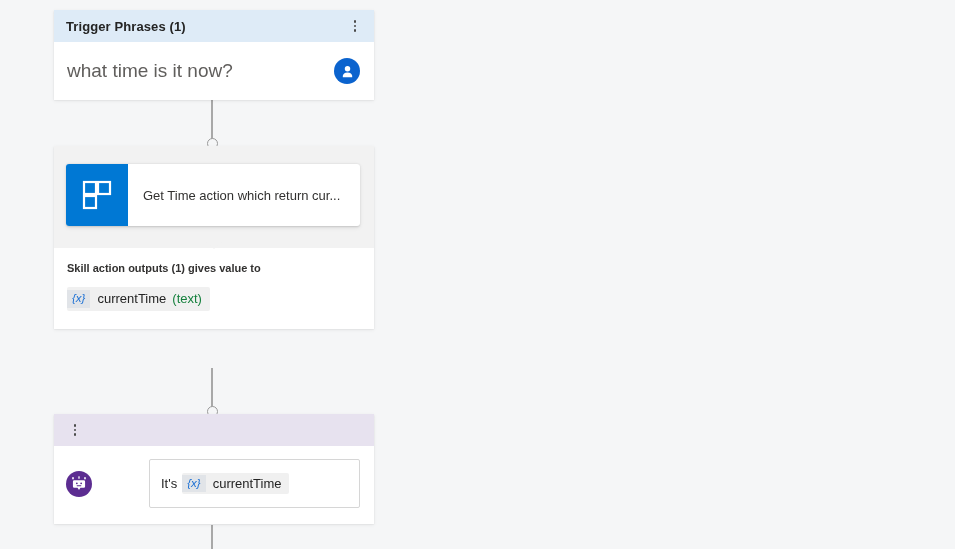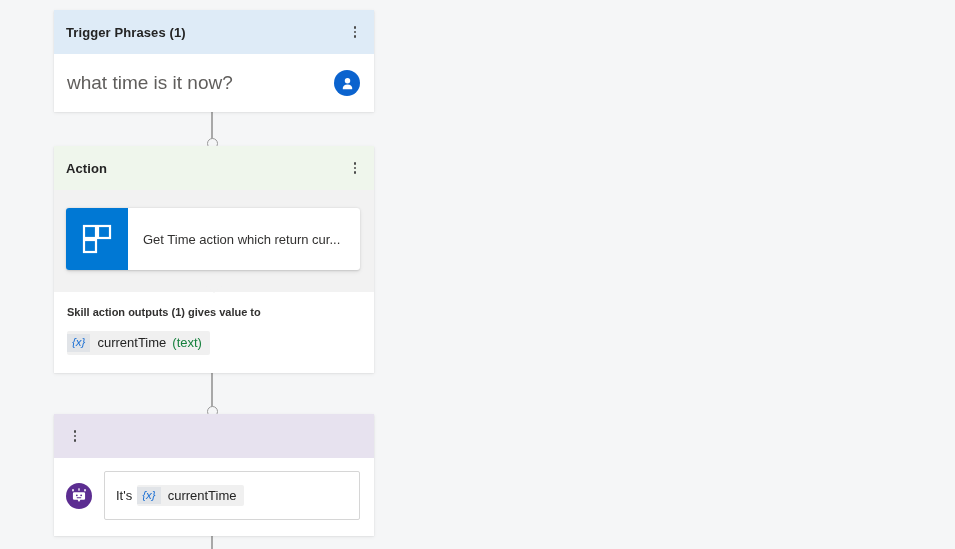--- a/index.html
+++ b/index.html
@@ -37,21 +37,21 @@
 
   
   .card {
     position: absolute;
     left: 54px;
     width: 320px;
     background: #ffffff;
     box-shadow: 0 0.5px 1.5px rgba(0,0,0,0.10), 0 1px 4px rgba(0,0,0,0.06);
   }
   .card-header {
-    height: 44px;
+    height: 32px;
     display: flex;
     align-items: center;
     padding: 0 10px 0 12px;
     font-size: 13px;
     font-weight: bold;
     color: #242424;
   }
   .card-header .title { flex: 1 1 auto; letter-spacing: .1px; }
   .kebab {
     width: 18px;
@@ -202,20 +202,21 @@
     min-height: 49px;
     border: 1px solid #d6d6d6;
     border-radius: 2px;
     background: #fff;
     display: flex;
     align-items: center;
     padding: 0 11px;
     font-size: 13px;
     color: #242424;
     cursor: text;
+    margin-left: 45px;
   }
   .msg-inline-chip {
     display: inline-flex;
     align-items: center;
     background: #f0f0f0;
     border-radius: 2px;
     padding: 2px 7px 2px 0;
     margin-left: 5px;
   }
 </style>
@@ -246,28 +247,20 @@
       <span class="avatar-user">
         <svg width="15" height="15" viewBox="0 0 16 16" aria-hidden="true">
           <circle cx="8" cy="5" r="2.9" fill="#ffffff"></circle>
           <path d="M8 9c-3 0-5 1.8-5 3.6V14h10v-1.4C13 10.8 11 9 8 9z" fill="#ffffff"></path>
         </svg>
       </span>
     </div>
   </div>
 
   <div class="card" id="card-action">
-    <div class="card-header hdr-action">
-      <span class="title">Action</span>
-      <span class="kebab">
-        <i></i>
-          <i></i>
-          <i></i>
-      </span>
-    </div>
 
     <div class="action-body">
       <div class="action-tile">
         <div class="action-tile-icon">
           <svg width="34" height="34" viewBox="0 0 34 34" aria-hidden="true">
             <rect x="4" y="4" width="12" height="12" fill="none" stroke="#ffffff" stroke-width="2.2"></rect>
             <rect x="18" y="4" width="12" height="12" fill="none" stroke="#ffffff" stroke-width="2.2"></rect>
             <rect x="4" y="18" width="12" height="12" fill="none" stroke="#ffffff" stroke-width="2.2"></rect>
           </svg>
         </div>

